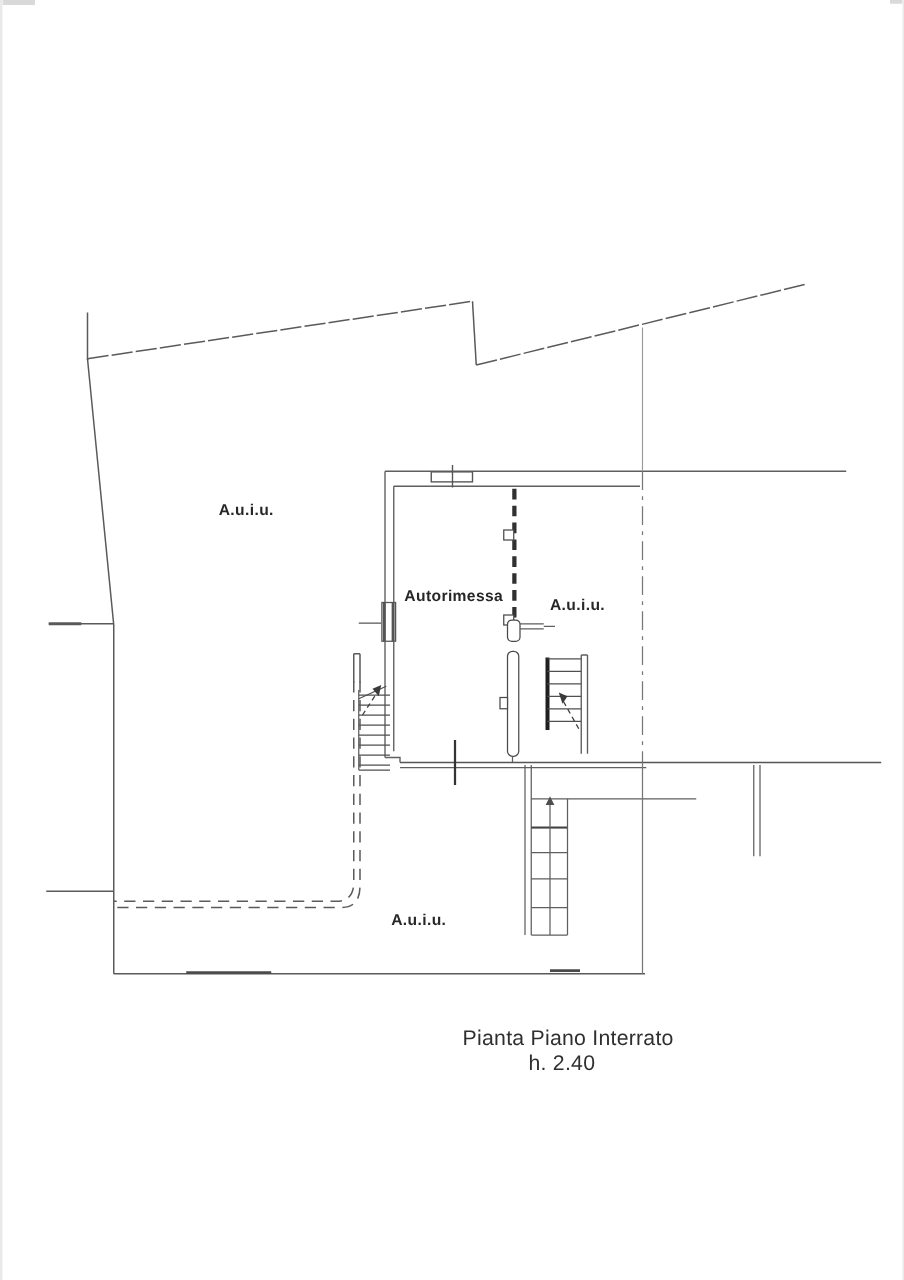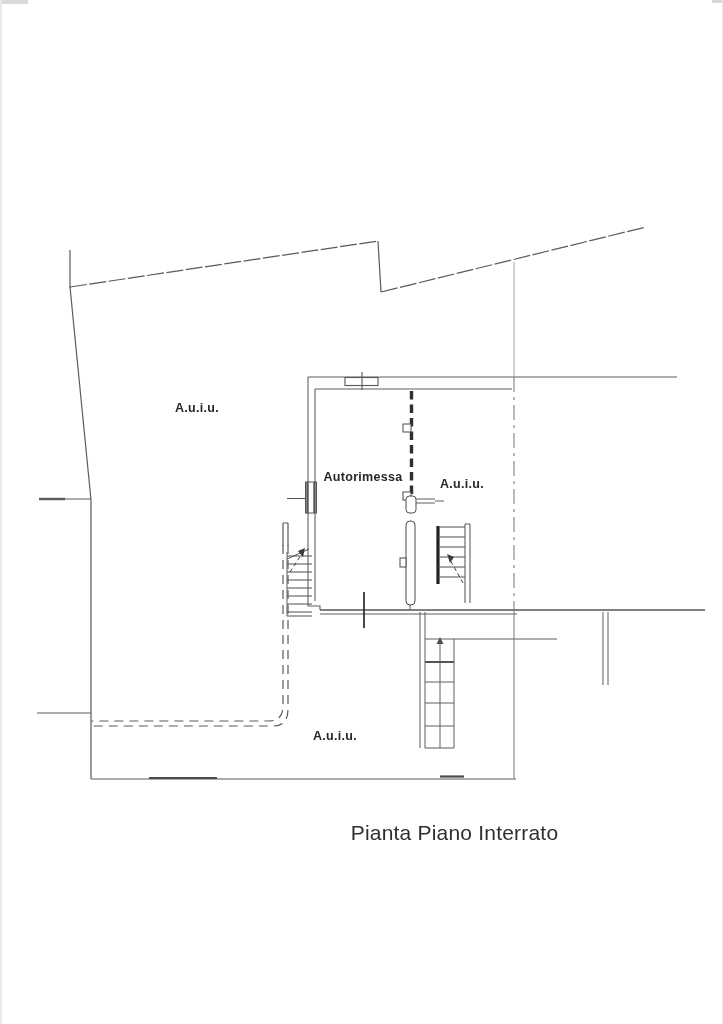--- a/index.html
+++ b/index.html
@@ -17,21 +17,21 @@
     font-size:12.5px;
     font-weight:700;
     letter-spacing:0.3px;
     fill:#272727;
   }
   .caption{
     position:absolute;
     width:220px;
     text-align:center;
     color:#2f2f2f;
-    font-size:21px;
+    font-size:17px;
     letter-spacing:0.2px;
   }
   .caption-1{left:343px;top:821px;}
   .caption-2{left:338px;top:841px;}
   .scan-mark{position:absolute;background:#d9d9d9;}
   .scan-mark.tl{left:0;top:0;width:26px;height:4px;}
   .scan-mark.tr{right:0;top:0;width:10px;height:3px;}
 </style>
 </head>
 <body>
@@ -137,14 +137,15 @@
       <path d="M281,523 L281,546 M286,523 L286,546 M281,523 L286,523"></path>
     </g>
 
     <text class="lbl" x="195" y="412" text-anchor="middle">A.u.i.u.</text>
     <text class="lbl" x="361" y="481" text-anchor="middle">Autorimessa</text>
     <text class="lbl" x="460" y="488" text-anchor="middle">A.u.i.u.</text>
     <text class="lbl" x="333" y="740" text-anchor="middle">A.u.i.u.</text>
   </svg>
 
   <div class="caption caption-1">Pianta Piano Interrato</div>
+  <div class="caption caption-2">h. 2.40</div>
 
 </div>
 
 </body></html>

